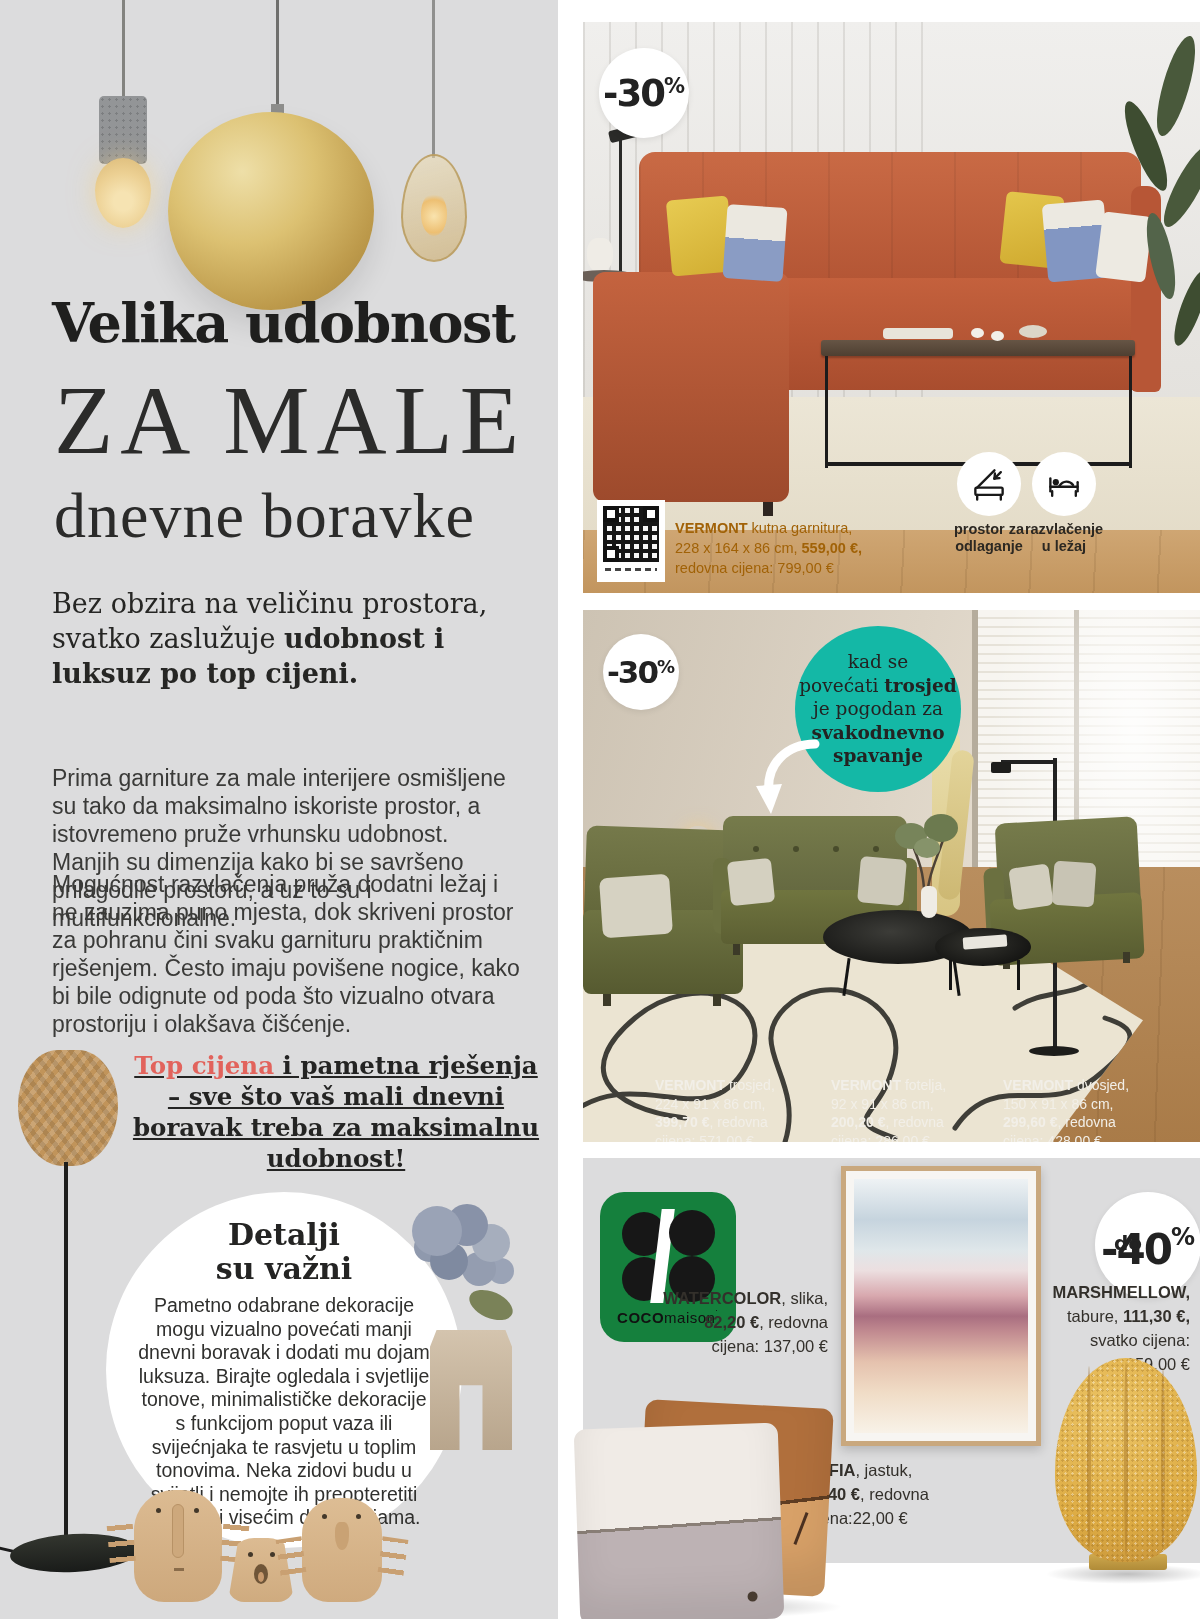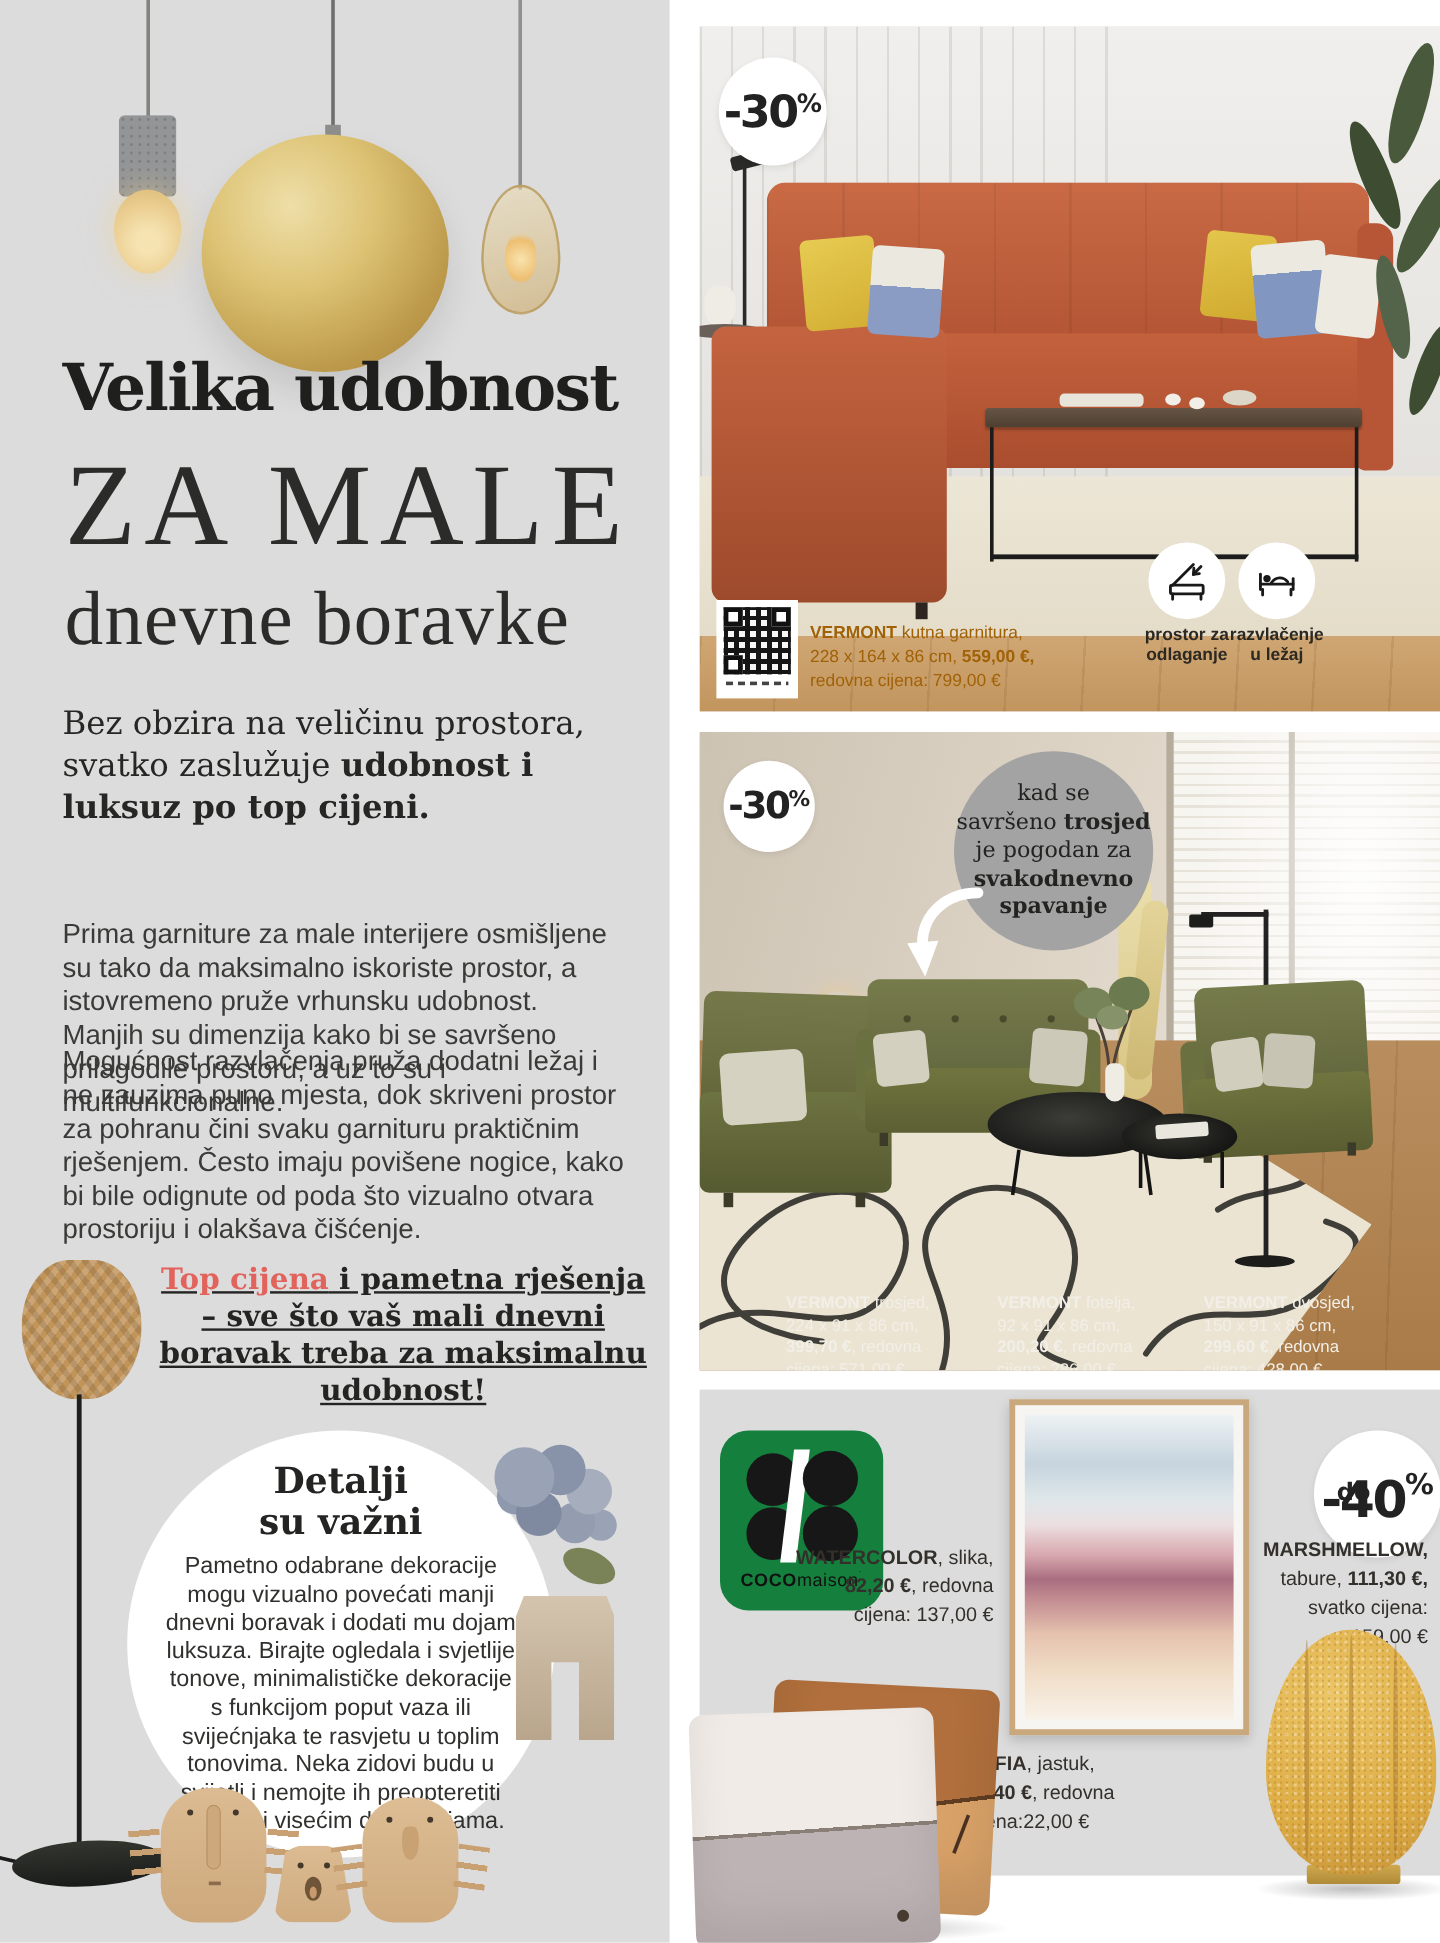--- a/index.html
+++ b/index.html
@@ -36,21 +36,21 @@
   .badge { position:absolute; border-radius:50%; background:#fff; display:flex; align-items:center; justify-content:center; font-family:"DejaVu Sans",sans-serif; font-weight:bold; color:#222; box-shadow:0 2px 6px rgba(0,0,0,.08); }
   .bnum { letter-spacing:-2px; }
   .bpct { position:relative; top:-7px; }
 
   .prodline { white-space:nowrap; }
   #prodtop { position:absolute; left:92px; top:496px; font-size:14.5px; line-height:20px; color:#a16207; }
   .feat { position:absolute; width:96px; text-align:center; font-weight:bold; font-size:14.5px; line-height:16.5px; color:#2c2822; }
   .featc { width:64px; height:64px; border-radius:50%; background:#fff; margin:0 auto 5px; display:flex; align-items:center; justify-content:center; }
 
   .mp { position:absolute; top:466px; font-size:14px; line-height:18.6px; color:#f2efe8; }
-  #bubble { position:absolute; left:212px; top:16px; width:166px; height:166px; border-radius:50%; background:#a3a3a3; text-align:center; padding-top:24px; font-family:"DejaVu Serif",serif; font-size:18.5px; line-height:23.5px; color:#232322; }
+  #bubble { position:absolute; left:212px; top:16px; width:166px; height:166px; border-radius:50%; background:#14b8a6; text-align:center; padding-top:24px; font-family:"DejaVu Serif",serif; font-size:18.5px; line-height:23.5px; color:#232322; }
 
   .btxt { position:absolute; font-size:16.5px; line-height:24px; color:#33302b; }
   .tuft { position:absolute; width:6px; height:6px; border-radius:50%; background:rgba(42,44,22,.55); }
 </style>
 </head>
 <body>
 
 <div id="leftcol">
 
   <div class="cord" style="left:122px;top:0;height:100px;background:#83837f;"></div>
@@ -282,21 +282,21 @@
   </svg>
   <div class="abs" style="left:338px;top:276px;width:16px;height:32px;border-radius:8px 8px 10px 10px;background:#efece4;"></div>
 
   <div class="badge" style="left:20px;top:24px;width:76px;height:76px;">
     <span class="bnum" style="font-size:31px;">-30</span>
       <span class="bpct" style="font-size:18px;top:-6px;">%</span>
   </div>
 
   <div id="bubble">
     <div>kad se</div>
-    <div><span>savršeno </span><b>trosjed</b></div>
+    <div><span>povećati </span><b>trosjed</b></div>
     <div>je pogodan za</div>
     <div><b>svakodnevno</b></div>
     <div><b>spavanje</b></div>
   </div>
   <svg class="abs" style="left:166px;top:126px;width:74px;height:86px;" viewBox="0 0 74 86">
     <path d="M66 8 C 38 8, 17 28, 20 56" fill="none" stroke="#fff" stroke-width="9" stroke-linecap="round"></path>
     <path d="M7 50 L22 78 L33 48 Z" fill="#fff"></path>
   </svg>
 
   <div class="mp" style="left:72px;">

